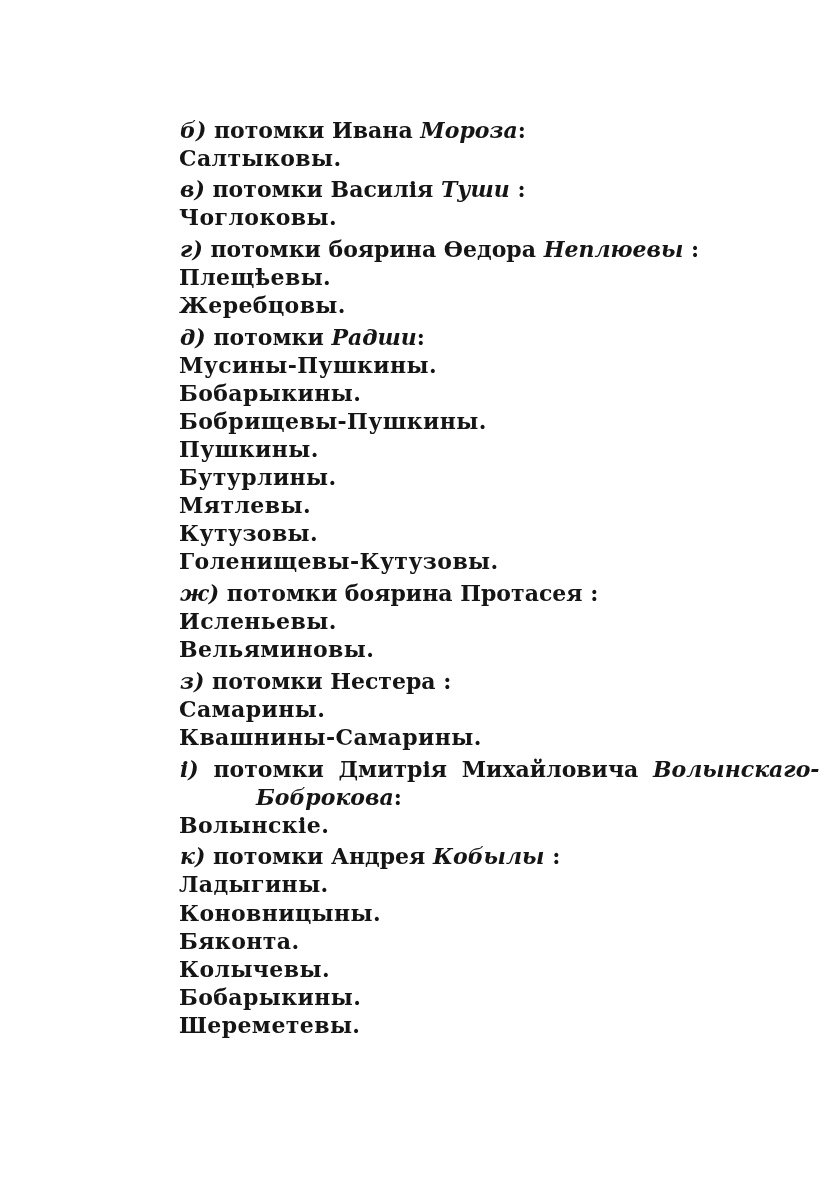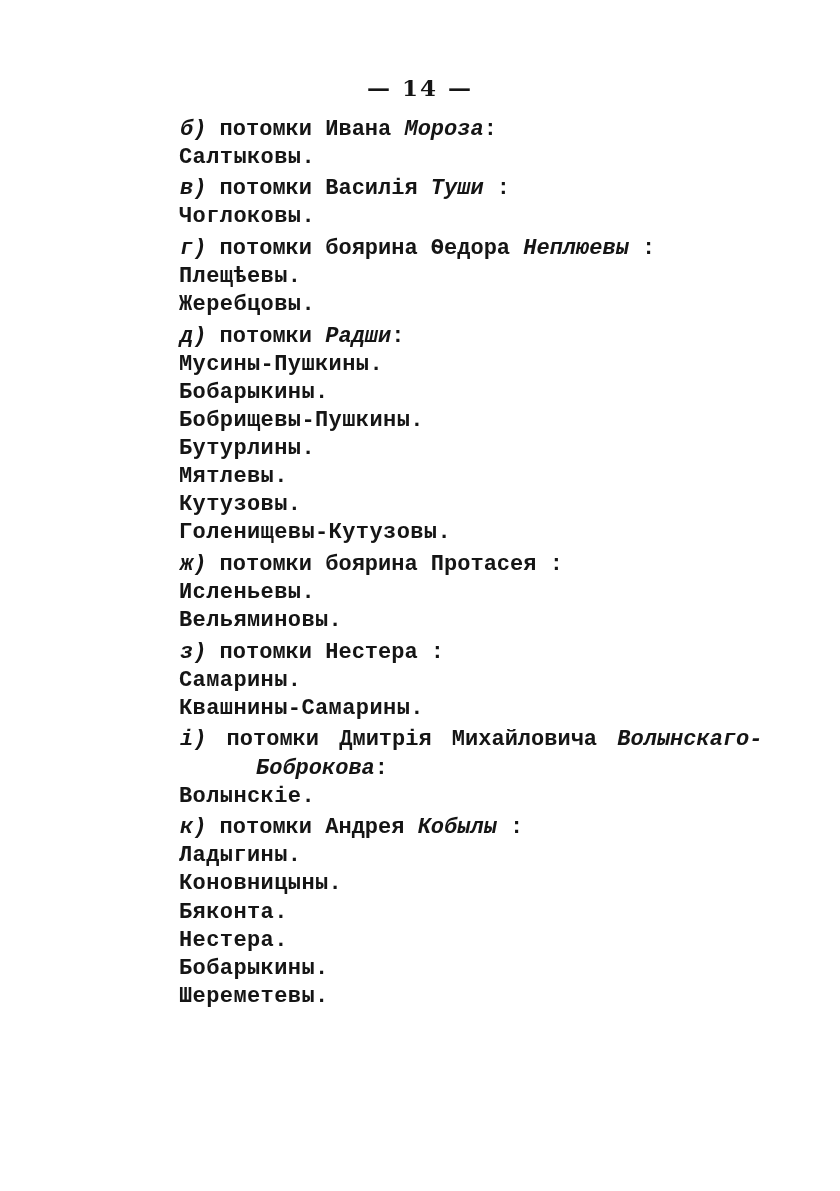--- a/index.html
+++ b/index.html
@@ -25,21 +25,20 @@
     text-align: center;
     font-size: 23px;
     letter-spacing: 2px;
   }
   .content {
     position: absolute;
     left: 152px;
     top: 112px;
     width: 556px;
     font-size: 22px;
-    font-family: Liberation Mono, monospace;
   }
   .line {
     line-height: 28.1px;
     white-space: nowrap;
   }
   .heading, .heading-wrap {
     margin-top: 3.5px;
   }
   .heading {
     text-indent: 28px;
@@ -58,21 +57,20 @@
     margin-left: 27px;
   }
   .it, .marker {
     font-style: italic;
   }
 </style>
 </head>
 <body>
 
 <div class="page">
-  <div class="pageno">— 14 —</div>
   <div class="content">
       <div class="line heading"><span class="marker">б)</span><span> потомки Ивана </span><span class="it">Мороза</span><span>:</span></div>
       <div class="line name">
     <span>Салтыковы.</span>
   </div>
       <div class="line heading"><span class="marker">в)</span><span> потомки Василія </span><span class="it">Туши</span><span> :</span></div>
       <div class="line name">
     <span>Чоглоковы.</span>
   </div>
       <div class="line heading"><span class="marker">г)</span><span> потомки боярина Ѳедора </span><span class="it">Неплюевы</span><span> :</span></div>
@@ -84,20 +82,23 @@
   </div>
       <div class="line heading"><span class="marker">д)</span><span> потомки </span><span class="it">Радши</span><span>:</span></div>
       <div class="line name">
     <span>Мусины-Пушкины.</span>
   </div>
       <div class="line name">
     <span>Бобарыкины.</span>
   </div>
       <div class="line name">
     <span>Бобрищевы-Пушкины.</span>
+  </div>
+      <div class="line name">
+    <span>Пушкины.</span>
   </div>
       <div class="line name">
     <span>Бутурлины.</span>
   </div>
       <div class="line name">
     <span>Мятлевы.</span>
   </div>
       <div class="line name">
     <span>Кутузовы.</span>
   </div>
@@ -129,21 +130,21 @@
       <div class="line name">
     <span>Ладыгины.</span>
   </div>
       <div class="line name">
     <span>Коновницыны.</span>
   </div>
       <div class="line name">
     <span>Бяконта.</span>
   </div>
       <div class="line name">
-    <span>Нестера.</span>
+    <span>Колычевы.</span>
   </div>
       <div class="line name">
     <span>Бобарыкины.</span>
   </div>
       <div class="line name">
     <span>Шереметевы.</span>
   </div>
     </div>
 </div>
 

